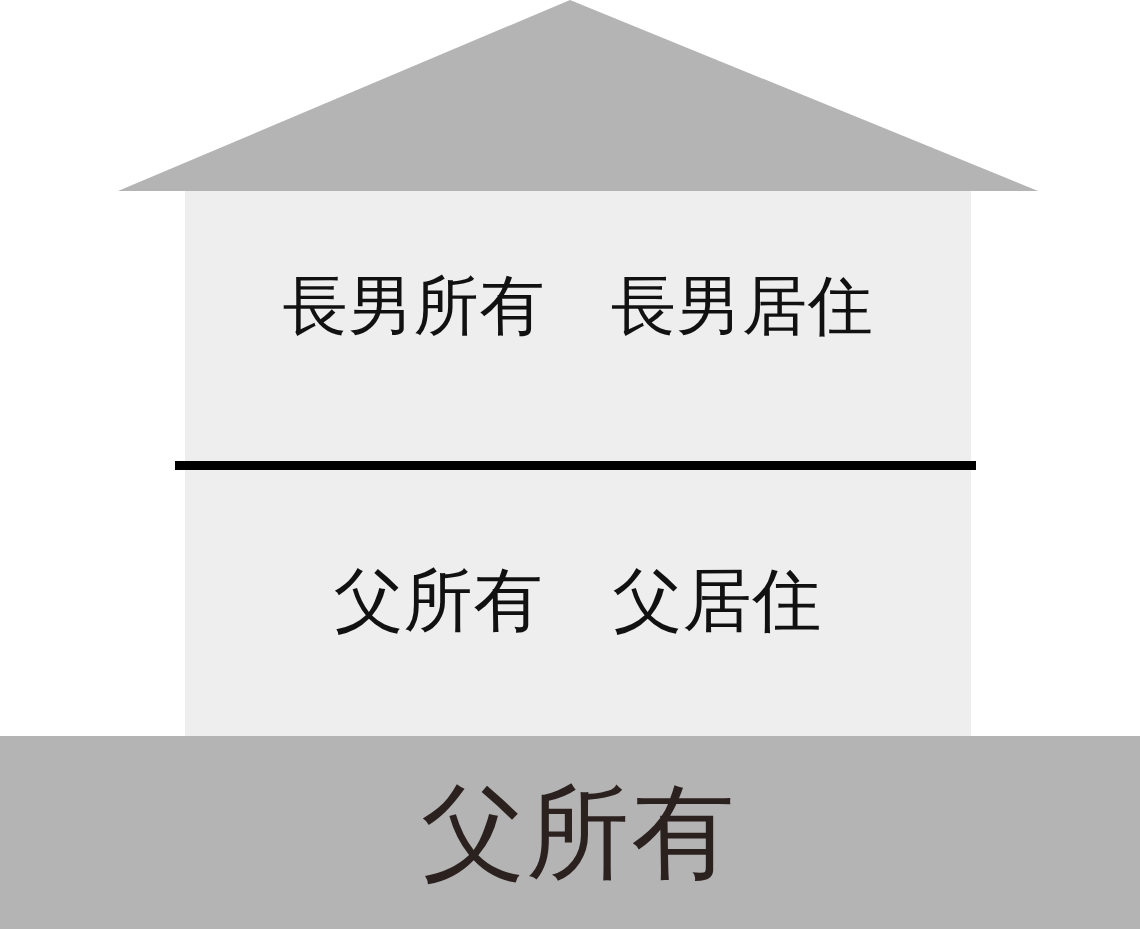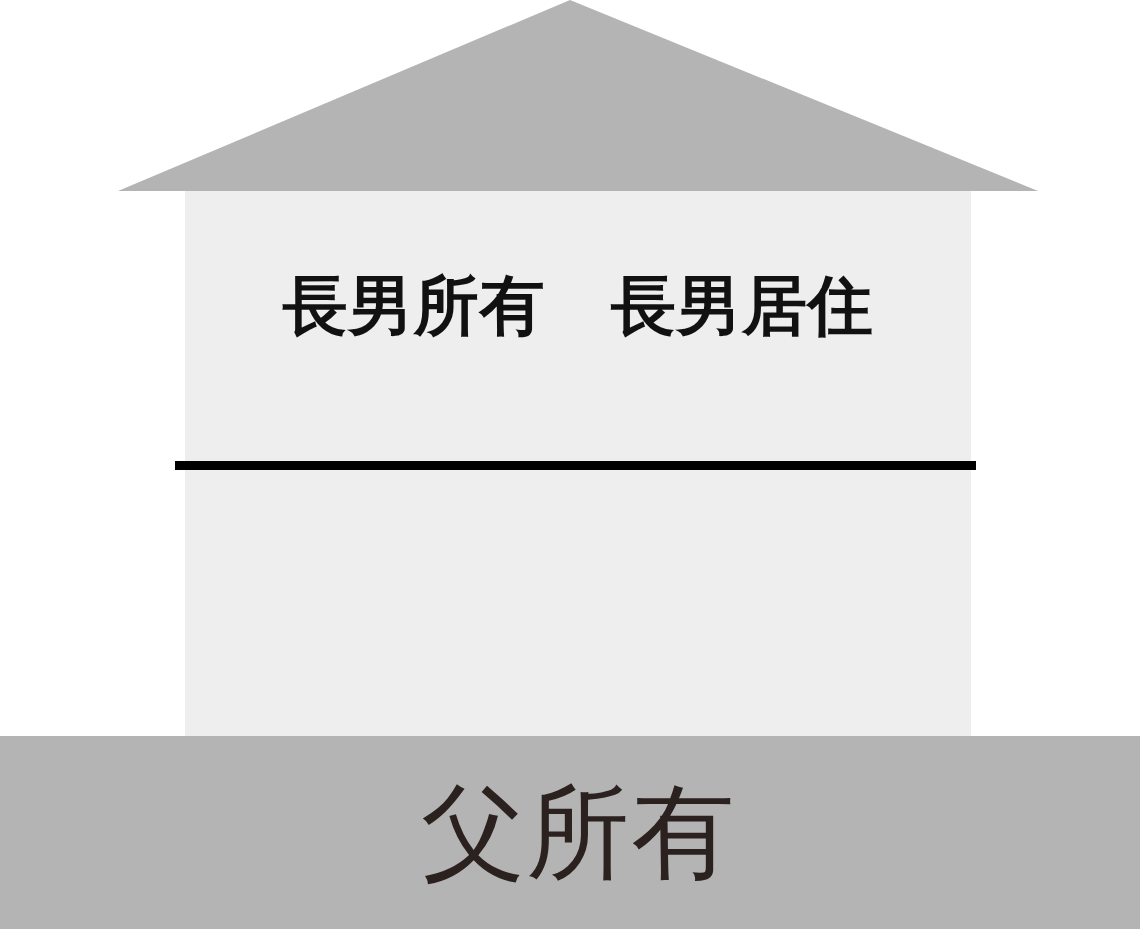--- a/index.html
+++ b/index.html
@@ -73,21 +73,20 @@
   }
   
   .floor-row {
     position: absolute;
     display: flex;
     align-items: center;
     justify-content: center;
     white-space: pre;
     color: #111111;
     line-height: 1;
-    font-weight: bold;
   }
   .floor-upper {
     left: 185px;
     top: 255px;
     width: 786px;
     height: 100px;
     font-size: 65px;
     letter-spacing: 0.01em;
   }
   .floor-lower {
@@ -110,14 +109,15 @@
   <div class="building-body"></div>
 
   <svg class="roof" viewBox="0 0 920 191" preserveAspectRatio="none" aria-hidden="true">
     <polygon points="452,0 920,191 0,191" fill="#b4b4b4"></polygon>
   </svg>
 
   <div class="floor-row floor-upper">長男所有　長男居住</div>
 
   <div class="floor-divider"></div>
 
+  <div class="floor-row floor-lower">父所有　父居住</div>
 
 </div>
 
 </body></html>

